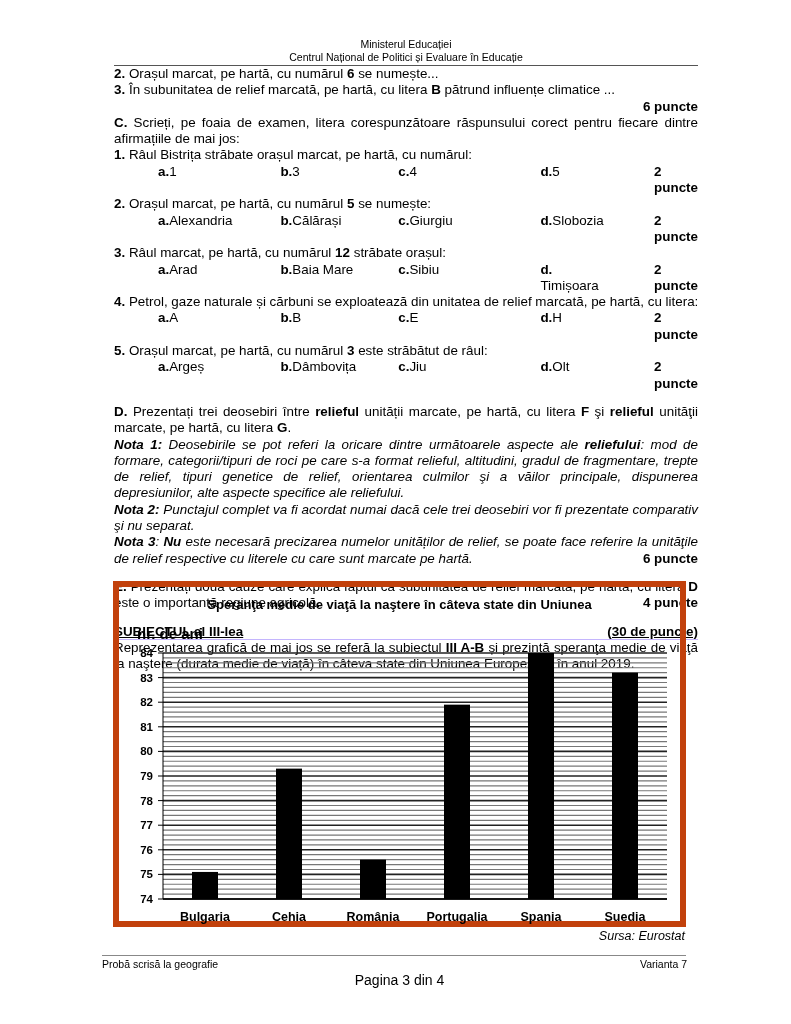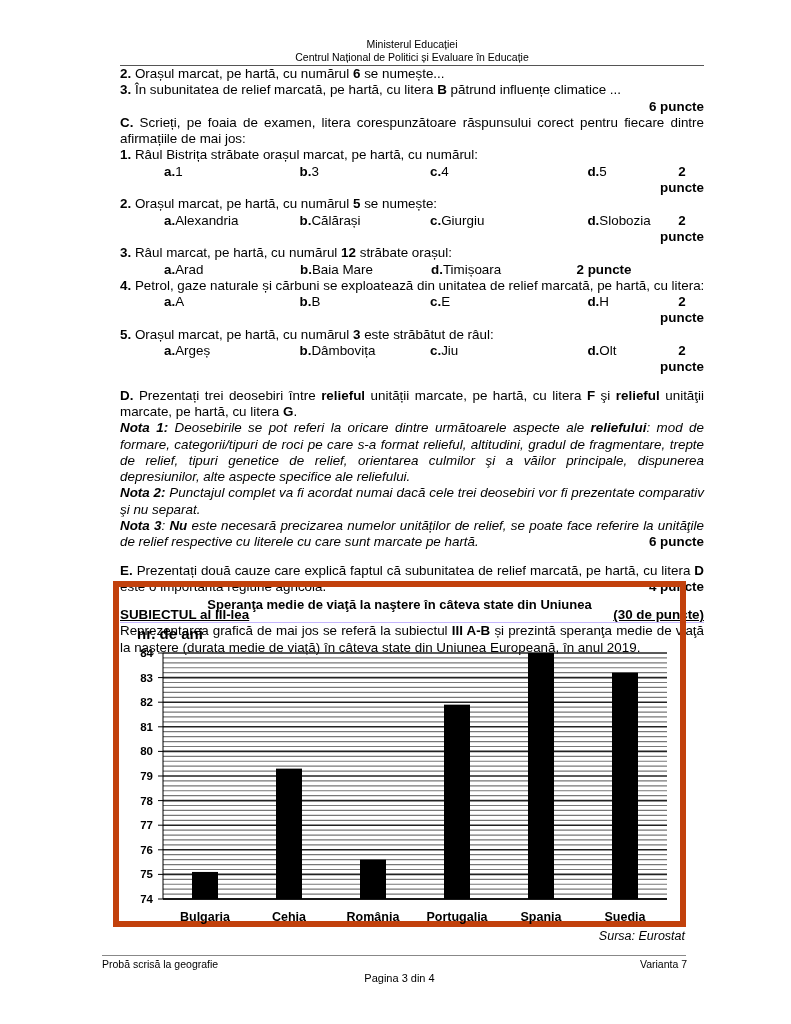--- a/index.html
+++ b/index.html
@@ -1,42 +1,42 @@
 <!DOCTYPE html>
 <html><head>
 <meta charset="utf-8">
 <style>
   html, body { margin: 0; padding: 0; background: #ffffff; }
   body { width: 791px; height: 1024px; position: relative; overflow: hidden;
          font-family: "Liberation Sans", sans-serif; color: #000; font-size: 13.4px; }
-  .page { position: absolute; left: 120px; top: 38px; width: 584px; }
+  .page { position: absolute; left: 114px; top: 38px; width: 584px; }
   .hdr { text-align: center; font-size: 10.5px; line-height: 13px; }
   .hdr-rule { border-bottom: 1px solid #555; margin-top: 1px; }
   .line { line-height: 16.3px; white-space: nowrap; }
   .just { text-align: justify; line-height: 16.3px; }
   .right { text-align: right; font-weight: bold; line-height: 16.3px; }
   b { font-weight: bold; }
   .opts { display: flex; line-height: 16.3px; padding-left: 44px; }
   .opts span { display: inline-block; }
   .o1 { width: 136px; } .o2 { width: 131px; } .o3 { width: 158px; } .o4 { width: 73px; }
-  .o5 { flex: 1; text-align: center; font-weight: bold; }
+  .o5 { flex: 1; text-align: left; font-weight: bold; margin-left: 48px; }
   .gap { height: 12px; }
   .row-flex { display: flex; justify-content: space-between; }
   .subj { font-weight: bold; text-decoration: underline; border-bottom: 1px solid #c4b5fd; line-height: 15px; }
   .chart-box { position: absolute; left: 113px; top: 581px; width: 573px; height: 346px;
                border: 6px solid #c2410c; box-sizing: border-box; }
   .chart-title { position: absolute; left: 0; right: 0; top: 10px; text-align: center;
                  font-weight: bold; font-size: 13px; line-height: 16px; }
   .ylabel { position: absolute; left: 18px; top: 38px; font-weight: bold; font-size: 15px; }
   svg text { font-family: "Liberation Sans", sans-serif; }
   .source { position: absolute; right: 106px; top: 929px; font-style: italic; font-size: 12.5px; }
   .foot-rule { position: absolute; left: 102px; width: 584px; top: 955px; border-top: 1px solid #888; }
   .foot-left { position: absolute; left: 102px; top: 958px; font-size: 10.5px; }
   .foot-right { position: absolute; right: 104px; top: 958px; font-size: 10.5px; text-align: right; }
-  .foot-center { position: absolute; left: 0; right: 0; top: 972px; text-align: center; font-size: 11px; margin-left: 8px; }
+  .foot-center { position: absolute; left: 0; right: 0; top: 972px; text-align: center; font-size: 14px; margin-left: 8px; }
 </style>
 </head>
 <body>
 
 <div class="page">
   <div class="hdr">
     <div>Ministerul Educației</div>
     <div>Centrul Național de Politici și Evaluare în Educație</div>
   </div>
   <div class="hdr-rule"></div>
@@ -61,20 +61,21 @@
         <span class="o1"><b>a.</b><span> Alexandria</span></span>
         <span class="o2"><b>b.</b><span> Călărași</span></span>
         <span class="o3"><b>c.</b><span> Giurgiu</span></span>
         <span class="o4"><b>d.</b><span> Slobozia</span></span>
         <span class="o5">2 puncte</span>
       </div>
       <div class="line"><b>3.</b> <span>Râul marcat, pe hartă, cu numărul </span><b>12</b><span> străbate orașul:</span></div>
       <div class="opts">
         <span class="o1"><b>a.</b><span> Arad</span></span>
         <span class="o2"><b>b.</b><span> Baia Mare</span></span>
+        <span class="o3"><b>c.</b><span> Sibiu</span></span>
         <span class="o4"><b>d.</b><span> Timișoara</span></span>
         <span class="o5">2 puncte</span>
       </div>
       <div class="line"><b>4.</b> <span>Petrol, gaze naturale și cărbuni se exploatează din unitatea de relief marcată, pe hartă, cu litera:</span><b></b><span></span></div>
       <div class="opts">
         <span class="o1"><b>a.</b><span> A</span></span>
         <span class="o2"><b>b.</b><span> B</span></span>
         <span class="o3"><b>c.</b><span> E</span></span>
         <span class="o4"><b>d.</b><span> H</span></span>
         <span class="o5">2 puncte</span>

